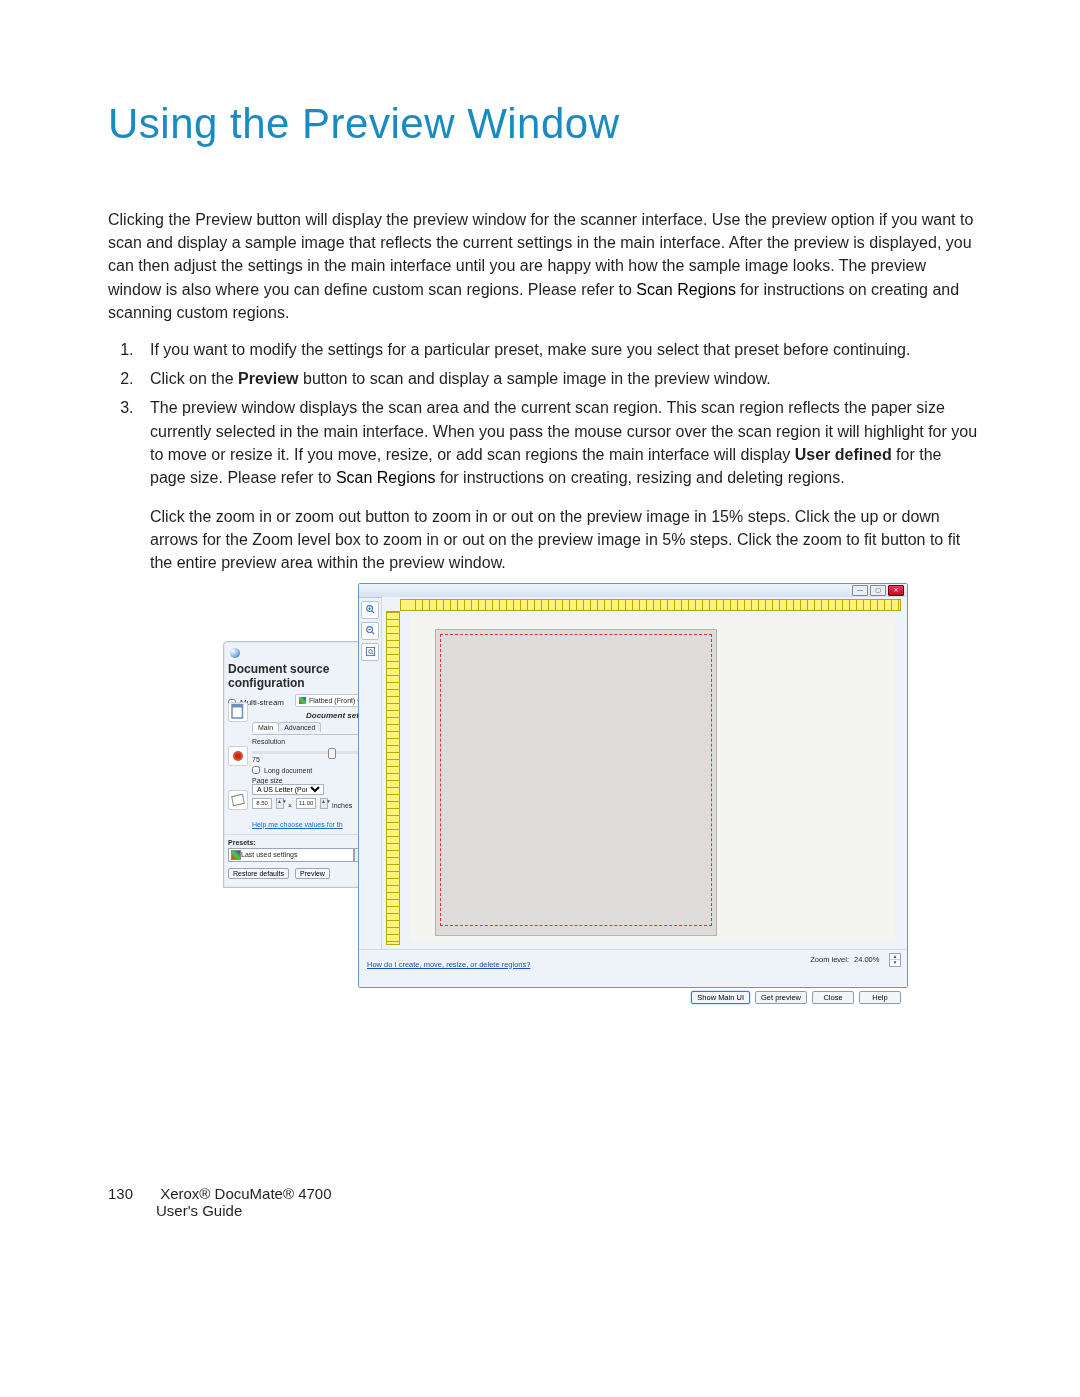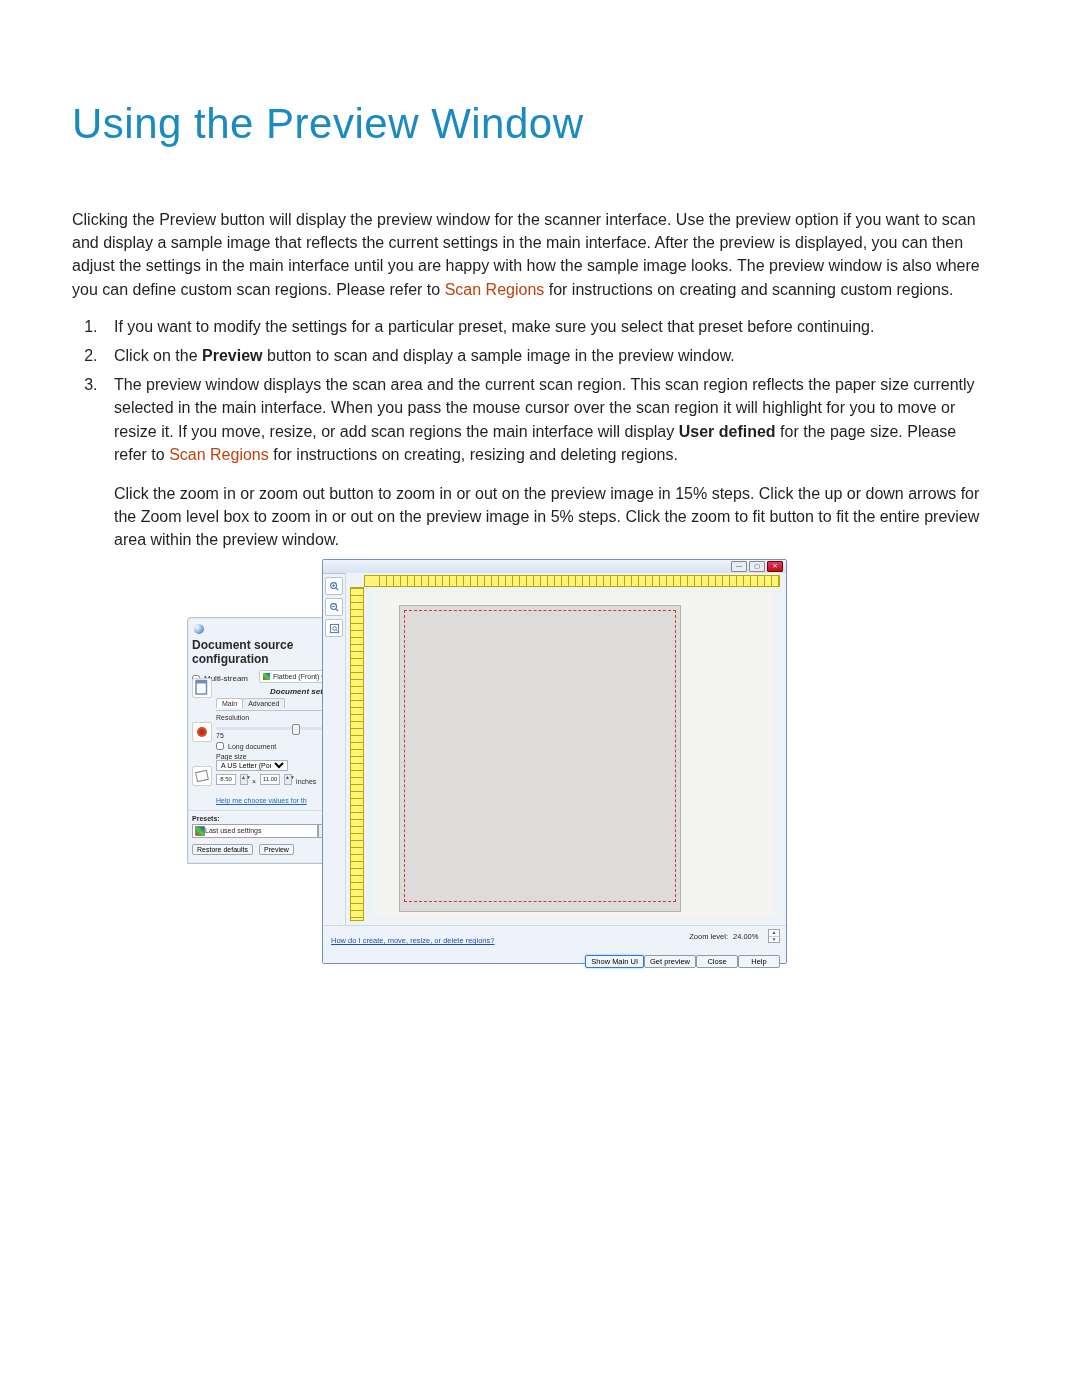--- a/index.html
+++ b/index.html
@@ -7,38 +7,38 @@
     padding: 0;
     background: #ffffff;
     width: 1080px;
     font-family: Arial, Helvetica, sans-serif;
     color: #231f20;
   }
   .page {
     width: 1080px;
     height: 1397px;
     position: relative;
-    padding: 100px 100px 0 72px;
+    padding: 100px 100px 0 108px;
     box-sizing: border-box;
   }
   h1.title {
     font-size: 42px;
     font-weight: 300;
     color: #1a8ac2;
     margin: 0 0 60px 0;
     font-family: "Segoe UI", Arial, sans-serif;
     letter-spacing: 0.5px;
   }
   .intro-para {
     font-size: 16px;
     line-height: 1.45;
     margin: 0 0 14px 0;
   }
   a.link {
-    color: #c2410c;
+    color: #000000;
     text-decoration: none;
   }
   .heading-sub {
     font-size: 15.5px;
     font-weight: bold;
     margin: 10px 0 6px 0;
   }
   ol.steps {
     margin: 0;
     padding-left: 30px;
@@ -226,21 +226,21 @@
   }
   .sm-btn{
     background:#f3f6fa;border:1px solid #9aa6b2;border-radius:2px;
     font-size:7px;padding:1px 4px;
   }
 
   
   .preview-panel {
     position: relative;
     margin-left: 135px;
-    width: 465px;
+    width: 550px;
     height: 405px;
     background: #dde5ee;
     border: 1px solid #6f93c4;
     border-radius: 2px;
     box-sizing: border-box;
     display:flex;
     justify-content:flex-end;
   }
   .preview-panel .titlebar {
     position:absolute;top:0;left:0;right:0;height:13px;
@@ -315,21 +315,21 @@
     color:#1a4ec9;text-decoration:underline;font-size:7.5px;
   }
   .bb-right{
     float:right;display:flex;align-items:center;gap:5px;font-size:7.5px;
   }
   .bb-right .zlabel{font-weight:normal;}
   .bb-right .zval{width:30px;}
   .bb-right .zspin{width:10px;height:12px;border:1px solid #9aa6b2;background:#fff;font-size:5px;display:flex;flex-direction:column;}
   .bb-right .zspin div{flex:1;text-align:center;line-height:5px;color:#555;border-bottom:1px solid #ccc;}
   .bottombar .btns{
-    clear:both;display:flex;justify-content:flex-end;margin-top:8px;
+    clear:both;display:flex;gap:5px;justify-content:flex-end;margin-top:20px;
   }
   .bb-btn{
     border:1px solid #8b9aad;border-radius:2px;font-size:7.5px;padding:1px 5px;
     background:#f2f6fb;min-width:42px;text-align:center;
   }
   .bb-btn.primary{
     border-color:#2b7ccf;box-shadow:0 0 2px #6ab0f3;
   }
 
   
@@ -494,14 +494,19 @@
           <button class="bb-btn primary">Show Main UI</button>
           <button class="bb-btn">Get preview</button>
           <button class="bb-btn">Close</button>
           <button class="bb-btn">Help</button>
         </div>
       </div>
     </div>
   </div>
 
 
+  <div class="footer">
+    <span class="pnum">130</span>
+    <span>Xerox® DocuMate® 4700</span><br>
+    <div class="line2">User's Guide</div>
+  </div>
 
 </div>
 
 </body></html>

